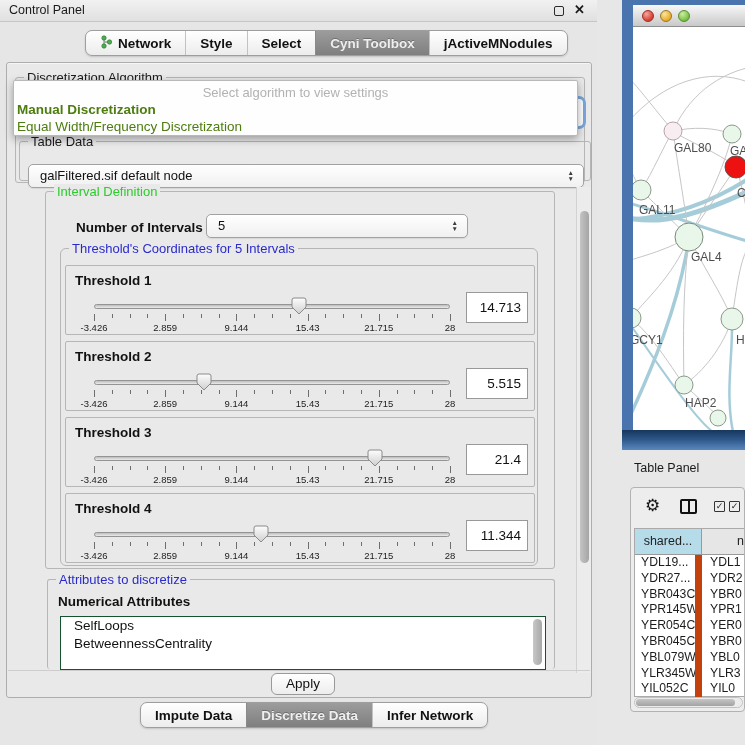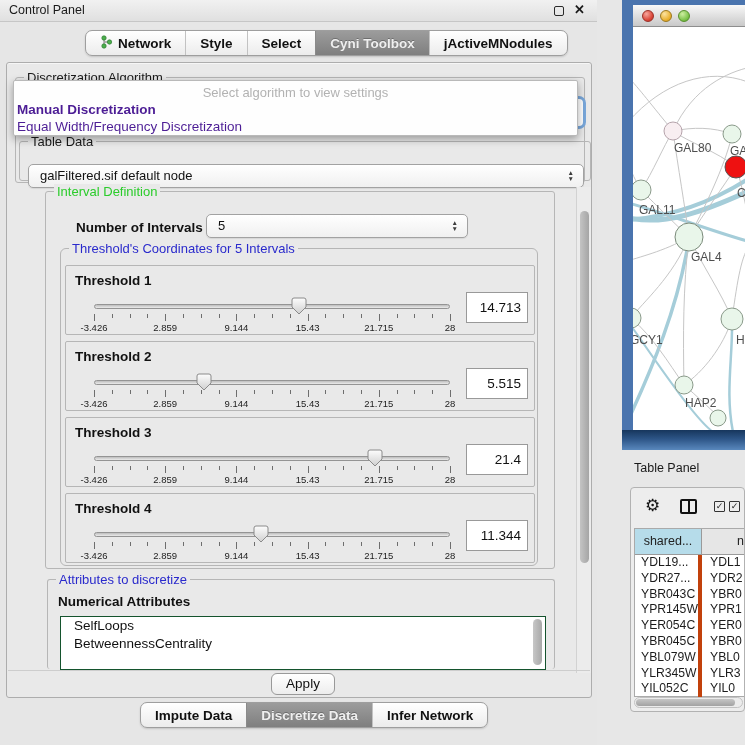--- a/index.html
+++ b/index.html
@@ -34,21 +34,21 @@
   .group-label { position:absolute; top:-8px; left:8px; background:#e9e9e9; padding:0 3px;
     font-size:13px; line-height:15px; white-space:nowrap; }
   .lbl-green { color:#2bcc2b; }
   .lbl-blue  { color:#2a2acc; }
   .lbl-black { color:#1a1a1a; }
 
   
   .algo-popup { position:absolute; left:13px; top:80px; width:565px; height:56px; background:#fefefe;
     border:1px solid #b9b9b9; border-radius:2px; box-shadow:0 3px 9px rgba(0,0,0,.35); z-index:20; }
   .algo-placeholder { position:absolute; left:0; top:4px; width:100%; text-align:center; color:#b2b2b2; font-size:13px; }
-  .algo-opt { position:absolute; left:3px; font-size:13.5px; color:#4c1d95; white-space:nowrap; }
+  .algo-opt { position:absolute; left:3px; font-size:13.5px; color:#4d7c0f; white-space:nowrap; }
   .algo-opt.bold { font-weight:bold; top:21px; }
   .algo-opt.plain { top:38px; }
   .focus-ring { position:absolute; left:550px; top:96px; width:36px; height:33px; background:#fff;
     border:3px solid #79a7da; border-radius:7px; z-index:10; }
 
   
   .combo { position:absolute; height:24px; background:linear-gradient(#ffffff,#f0f0f0);
     border:1px solid #a2a2a2; border-radius:5px; line-height:22px; padding-left:11px;
     font-size:13px; color:#111; box-shadow:0 1px 1px rgba(0,0,0,.08); }
   .spin-icon { position:absolute; right:9px; top:50%; transform:translateY(-50%);
@@ -115,21 +115,21 @@
   .check-icon { position:absolute; top:13px; width:11px; height:11px; border:1.4px solid #333; border-radius:1px;
     font-size:9px; line-height:9px; text-align:center; color:#222; }
   .check-icon::before { content:"✓"; }
   .tp-table { position:absolute; left:3px; top:40px; width:180px; height:169px; background:#fff; border:1px solid #aaa; }
   .tp-header { display:flex; height:26px; border-bottom:1px solid #9a9a9a; }
   .tp-hcell { font-size:12.5px; line-height:25px; color:#222; border-right:1px solid #9a9a9a; background:#e6e6e6; }
   .tp-hcell.c1 { width:67px; background:#b6dcea; text-align:center; }
   .tp-hcell.c2 { width:104px; padding-left:35px; }
   .tp-row { display:flex; height:15.8px; }
   .tp-cell { font-size:12.2px; line-height:15.6px; color:#1c1c1c; white-space:nowrap; overflow:hidden; }
-  .tp-cell.c1 { width:67px; padding-left:6px; border-right:4px solid #c2410c; }
+  .tp-cell.c1 { width:67px; padding-left:6px; border-right:7px solid #c2410c; }
   .tp-cell.c2 { width:104px; padding-left:8px; }
   .tp-hscroll { position:absolute; left:3px; top:209px; width:109px; height:11px;
     background:#ececec; border:1px solid #c2c2c2; border-radius:6px; }
   .tp-hscroll .hthumb { position:absolute; left:1px; top:1px; width:99px; height:7px;
     background:linear-gradient(#c6c6c6,#a2a2a2); border-radius:4px; }
 </style>
 </head>
 <body>
 
 <svg width="0" height="0" style="position:absolute">

